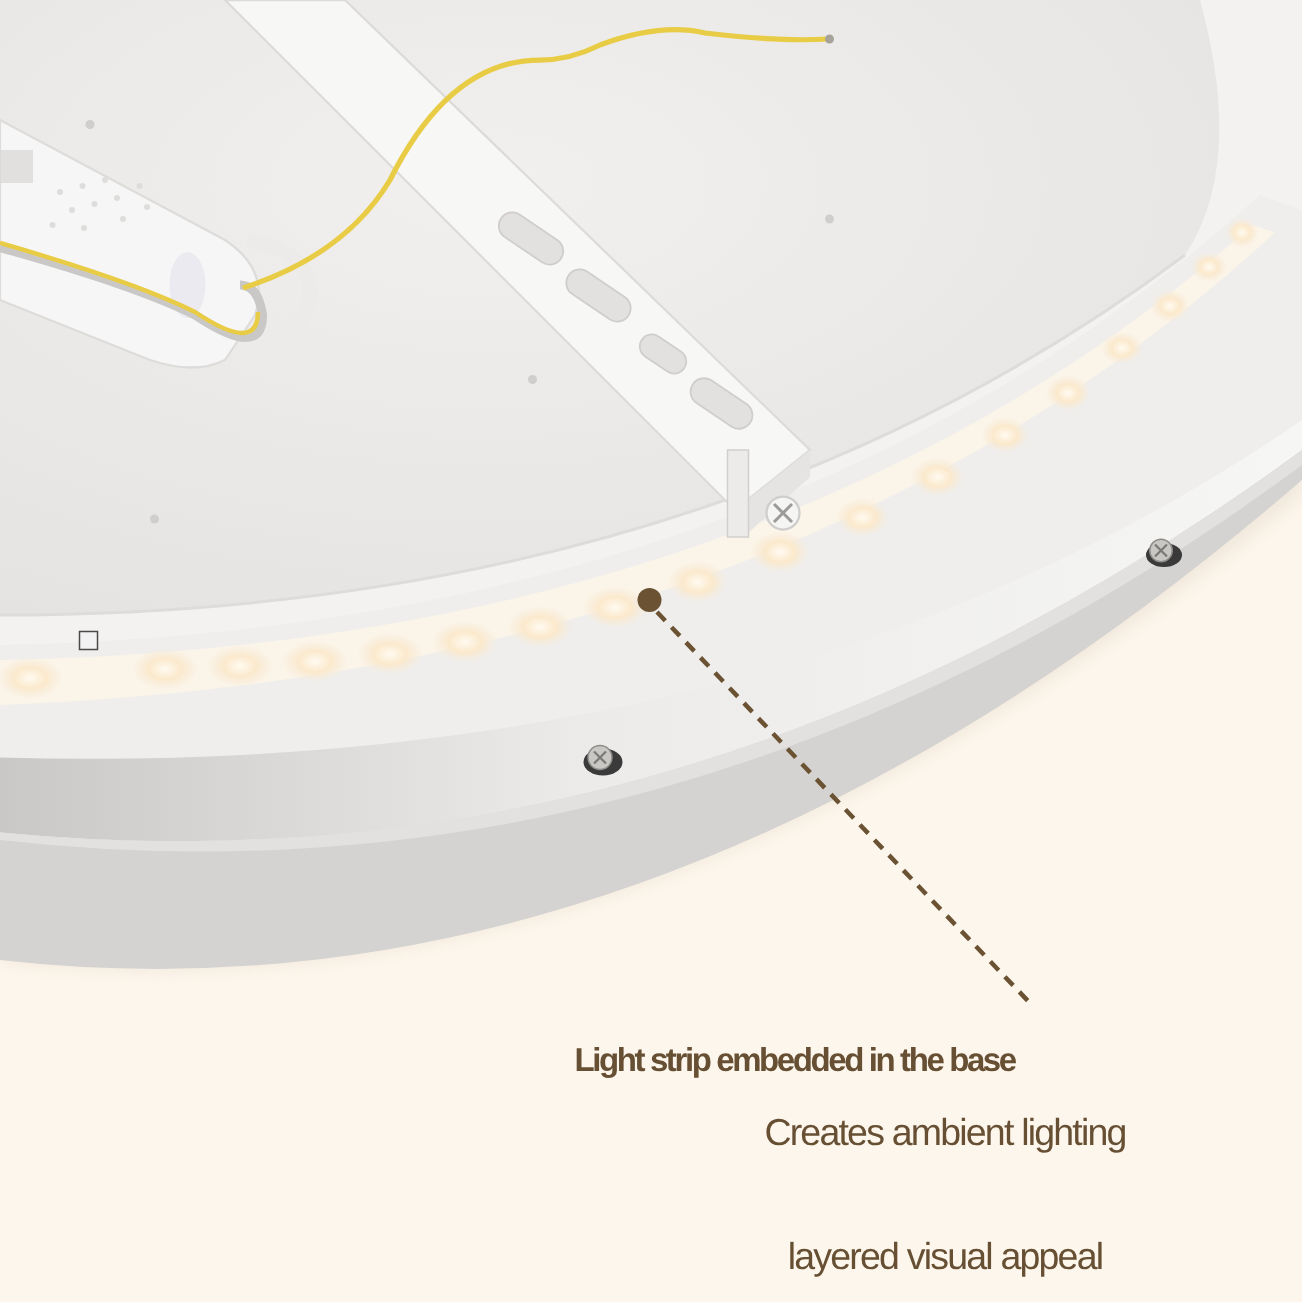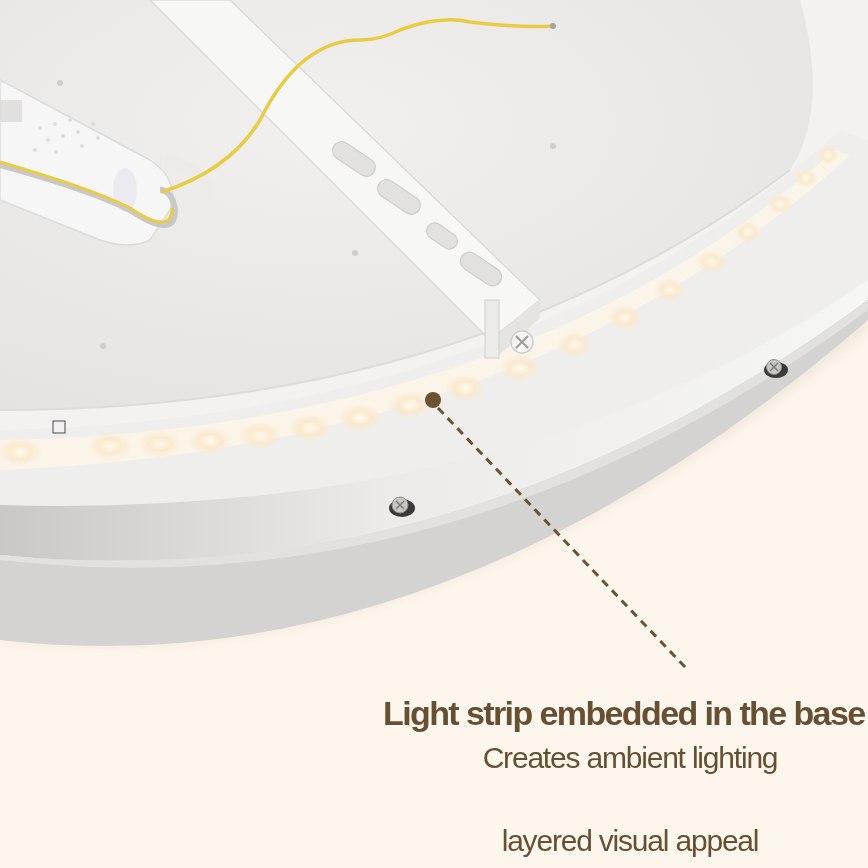--- a/index.html
+++ b/index.html
@@ -10,27 +10,27 @@
     position: relative;
   }
   .scene { position: absolute; left: 0; top: 0; width: 868px; height: 868px; }
   .caption {
     position: absolute; left: 0; top: 0; width: 868px; height: 868px;
     pointer-events: none;
   }
   .headline {
     position: absolute; left: 383px; top: 694px; width: 470px;
     font-family: "Liberation Sans", sans-serif;
-    font-weight: bold; font-size: 34px; letter-spacing: -1.6px;
+    font-weight: bold; font-size: 22px; letter-spacing: -1.6px;
     color: #664f33; white-space: nowrap;
   }
   .sub {
     position: absolute; left: 400px; width: 460px; text-align: center;
     font-family: "Liberation Sans", sans-serif;
-    font-size: 30px; letter-spacing: -1.2px; color: #664f33; white-space: nowrap;
+    font-size: 25px; letter-spacing: -1.2px; color: #664f33; white-space: nowrap;
   }
   .sub1 { top: 741px; }
   .sub2 { top: 780px; margin-top: 44px; }
 </style>
 </head>
 <body>
 
 <svg class="scene" viewBox="0 0 868 868" xmlns="http://www.w3.org/2000/svg">
   <defs>
     <linearGradient id="rimGrad" x1="0" y1="0" x2="0" y2="1">

